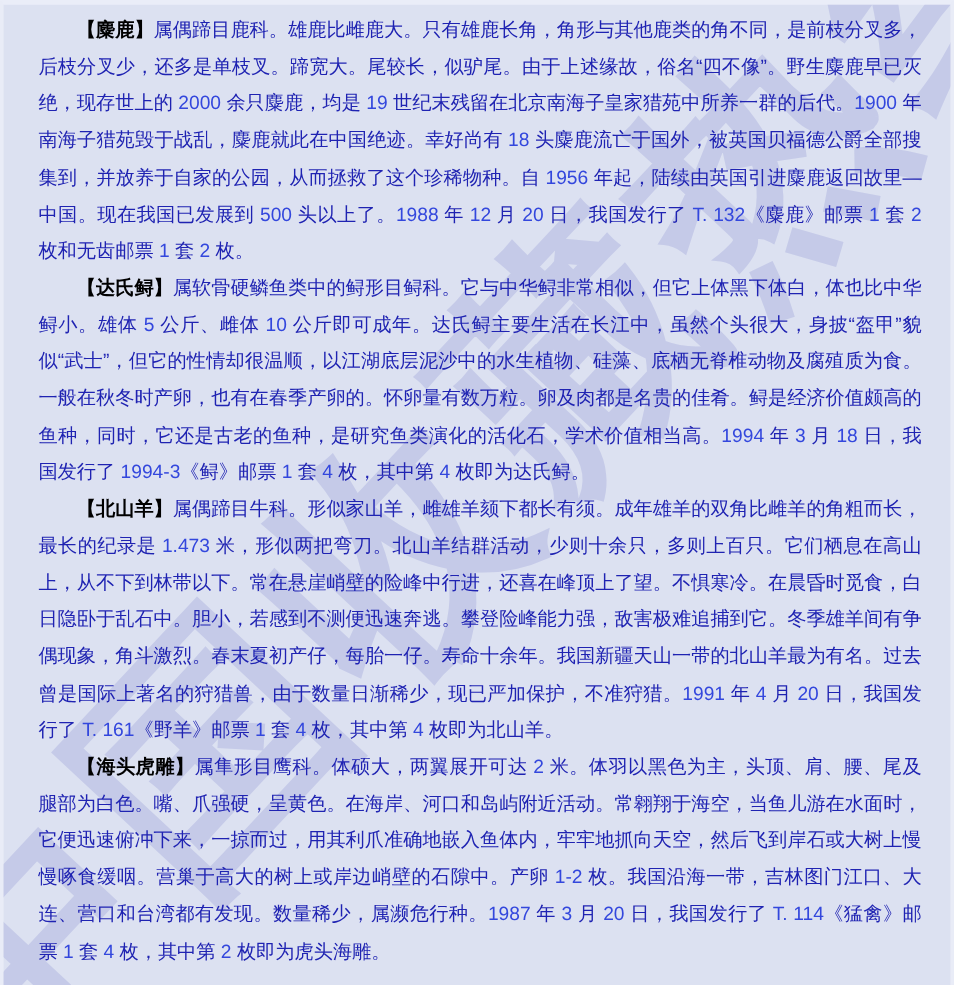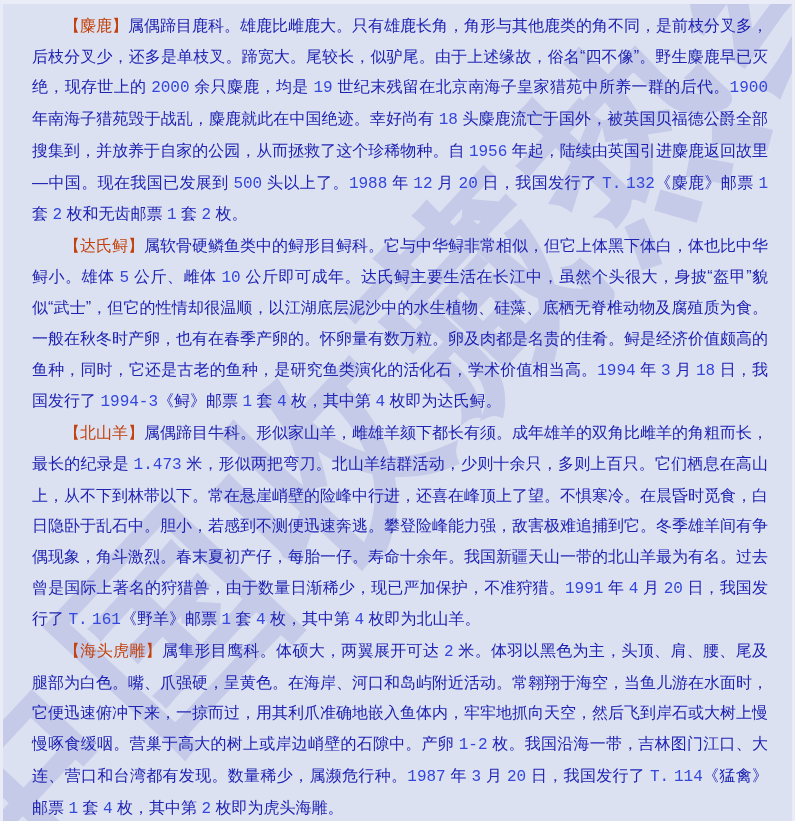--- a/index.html
+++ b/index.html
@@ -47,25 +47,25 @@
     font-size: 16px;
     line-height: 30.7px;
     color: #1f23b2;
     text-align: justify;
   }
   .para {
     margin: 0;
     text-indent: 2em;
   }
   .para-title {
-    color: #c2410c;
-    font-weight: normal;
+    color: #000000;
+    font-weight: bold;
   }
   .para-body .latin {
-    font-family: Liberation Mono, monospace;
+    font-family: Liberation Sans, sans-serif;
     color: #3347dd;
   }
 </style>
 </head>
 <body>
 
 <div class="page">
   <div class="watermark">中国收藏热线</div>
 
   <div class="article">

